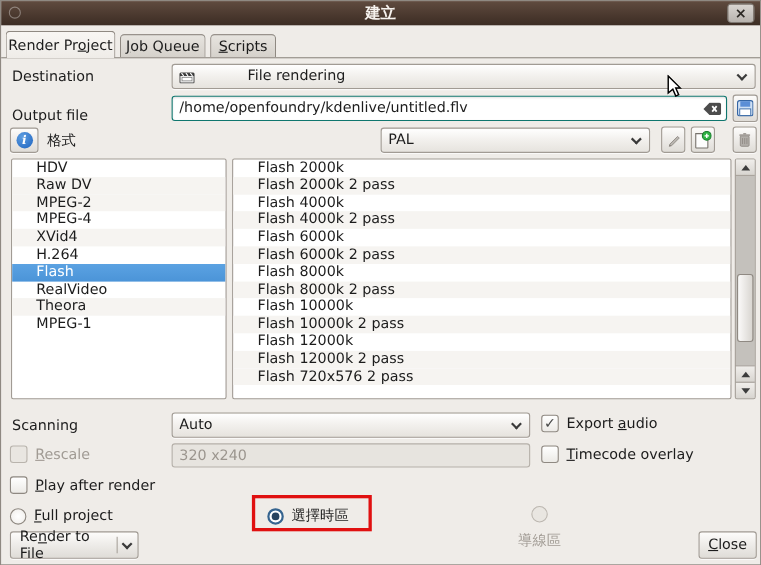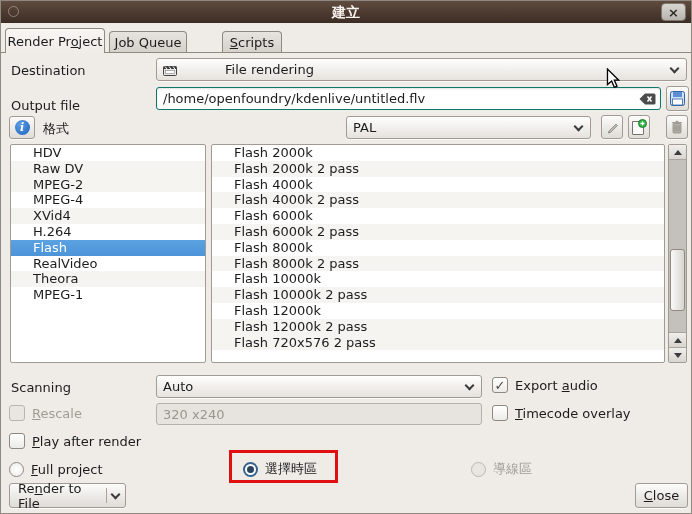--- a/index.html
+++ b/index.html
@@ -86,21 +86,21 @@
         <span>×</span>
       </span>
   </div>
 
   <div class="tab active" style="left:4px;width:100px;">
     <span><span>Render Pr</span><span class="mn">o</span><span>ject</span></span>
   </div>
   <div class="tab" style="left:108px;top:30px;width:78px;height:21px;">
     <span><span></span><span class="mn">J</span><span>ob Queue</span></span>
   </div>
-  <div class="tab" style="left:190px;top:30px;width:60px;height:21px;margin-left:31px;">
+  <div class="tab" style="left:190px;top:30px;width:60px;height:21px;">
     <span><span></span><span class="mn">S</span><span>cripts</span></span>
   </div>
   <div class="pane-top"></div>
 
   <div class="lab" style="left:10px;top:61px;">Destination</div>
   <div class="combo" style="left:155px;top:57px;width:531px;height:23px;gap:48px;">
     <span class="icon16">
       <svg width="14" height="13" viewBox="0 0 14 13">
           <rect x="0.5" y="3.5" width="13" height="9" rx="1" fill="#e8e8e8" stroke="#444"></rect>
           <path d="M0.5 3.5 L13.5 3.5 L13.5 6 L0.5 6 Z" fill="#3a3a3a"></path>
@@ -245,21 +245,21 @@
   </label>
 
   <label class="ctl" style="left:8px;top:459px;">
     <span class="radio"></span>
     <span><span></span><span class="mn">F</span><span>ull project</span></span>
   </label>
   <label class="ctl" style="left:242px;top:459px;">
     <span class="radio on"></span>
     <span>選擇時區</span>
   </label>
-  <label class="ctl dis-text" style="left:470px;top:459px;">
+  <label class="ctl dis-text" style="left:470px;top:459px;flex-direction:column;">
     <span class="radio disabled"></span>
     <span>導線區</span>
   </label>
 
   <div class="annobox" style="left:228px;top:449px;width:109px;height:33px;"></div>
 
   <div class="btn" style="left:8px;top:482px;width:117px;height:25px;padding:0 4px 0 8px;">
     <span style="flex:1;"><span>Re</span><span class="mn">n</span><span>der to File</span></span>
     <span class="vsep"></span>
     <span class="chev"></span>

